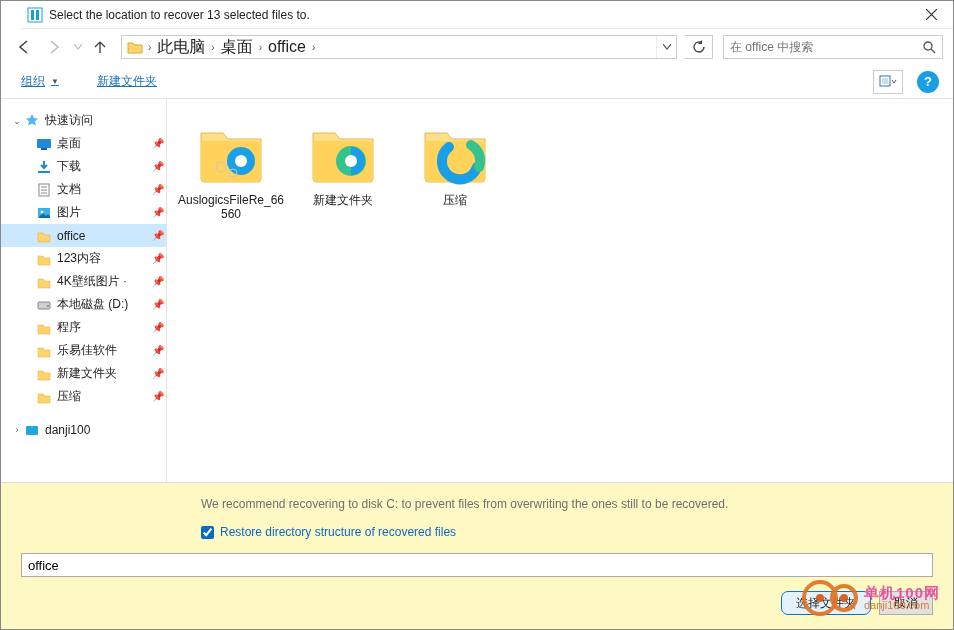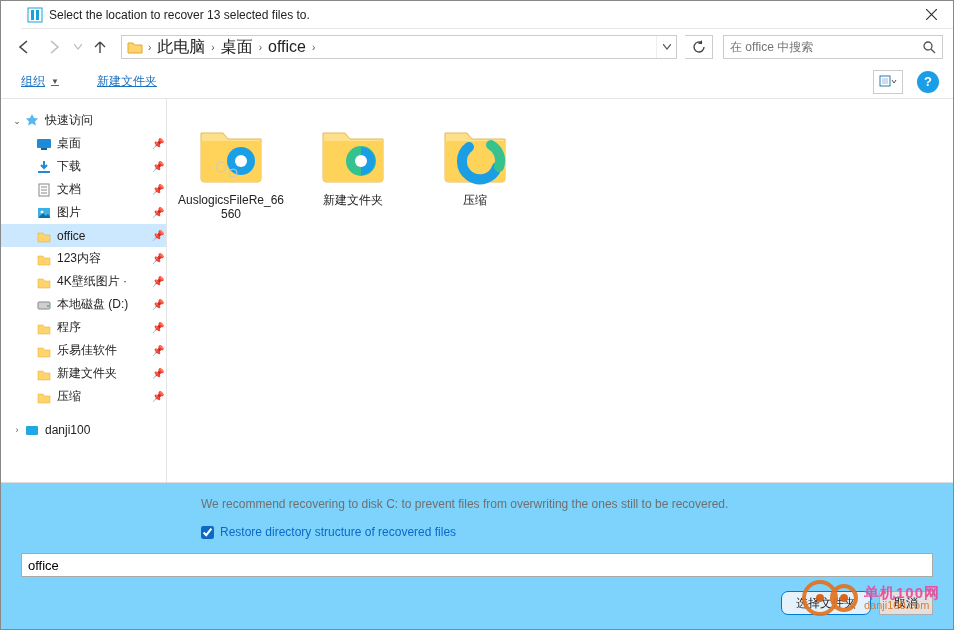--- a/index.html
+++ b/index.html
@@ -39,27 +39,27 @@
 .sidebar { width: 166px; border-right: 1px solid #e5e5e5; overflow-y: auto; font-size: 12px; padding-top: 10px; }
 .side-item { display: flex; align-items: center; height: 23px; padding-left: 10px; position: relative; }
 .side-item .twisty { width: 12px; font-size: 9px; color: #555; display: inline-flex; justify-content: center; }
 .side-item .ic { width: 18px; height: 18px; margin-right: 4px; display: inline-flex; align-items: center; justify-content: center; }
 .side-item .lbl { flex: 1; color: #222; white-space: nowrap; overflow: hidden; text-overflow: ellipsis; }
 .side-item .pin { width: 14px; color: #999; font-size: 10px; }
 .side-item.depth1 { padding-left: 22px; }
 .side-item.sel { background: #cce8ff; }
 .side-sep { height: 10px; }
 
-.mainpane { flex: 1; padding: 18px 10px; display: flex; gap: 14px; align-items: flex-start; }
+.mainpane { flex: 1; padding: 18px 10px; display: flex; gap: 4px; align-items: flex-start; }
 .fileitem { width: 108px; display: flex; flex-direction: column; align-items: center; text-align: center; font-size: 12px; color: #222; }
 .fileitem .thumb { width: 72px; height: 72px; display: flex; align-items: center; justify-content: center; margin-bottom: 4px; position: relative; }
 .fileitem .name { line-height: 1.2; word-break: break-all; }
 
 
-.footer { background: #7dd3fc; border-top: 1px solid #ddd; padding: 14px 20px 14px 20px; display: flex; flex-direction: column; gap: 14px; }
+.footer { background: #fef9c3; border-top: 1px solid #ddd; padding: 14px 20px 14px 20px; display: flex; flex-direction: column; gap: 14px; }
 .recommend { font-size: 12px; color: #6f6f6f; text-align: left; padding-left: 180px; }
 .restorechk { display: flex; align-items: center; gap: 6px; font-size: 12px; color: #0b69c7; padding-left: 180px; }
 .restorechk input { accent-color: #0b69c7; }
 .folderrow { display: flex; align-items: center; gap: 8px; }
 .folderrow .fl-label { font-size: 12px; color: #333; width: 160px; text-align: right; padding-right: 6px;}
 .folderrow input { flex: 1; height: 24px; border: 1px solid #aaa; padding: 0 6px; font-size: 13px; }
 .btnrow { display: flex; justify-content: flex-end; gap: 8px; align-items: center; }
 .btnrow button { height: 24px; padding: 0 14px; font-size: 12px; background: #e1e1e1; border: 1px solid #adadad; color: #222; }
 .btnrow button.def { background: #e5f1fb; border-color: #0078d7; border-radius: 7px; }
 

